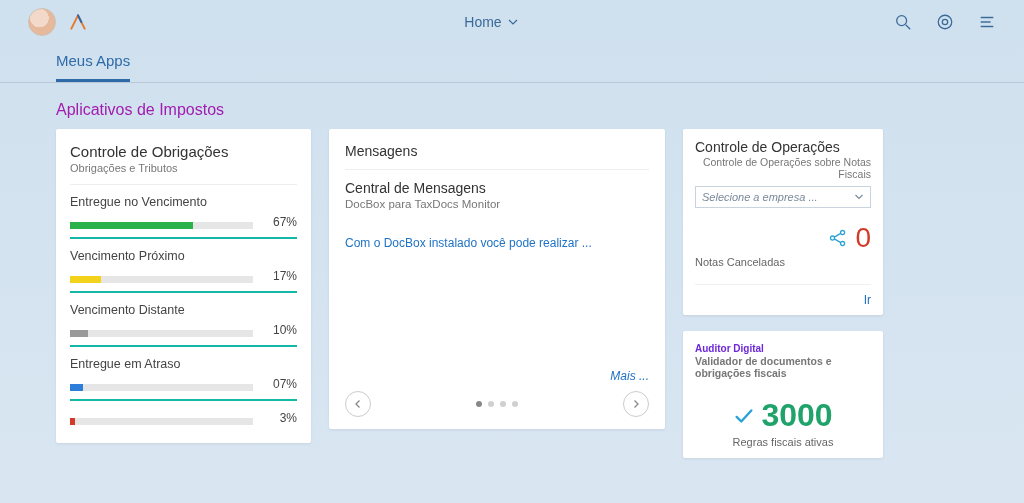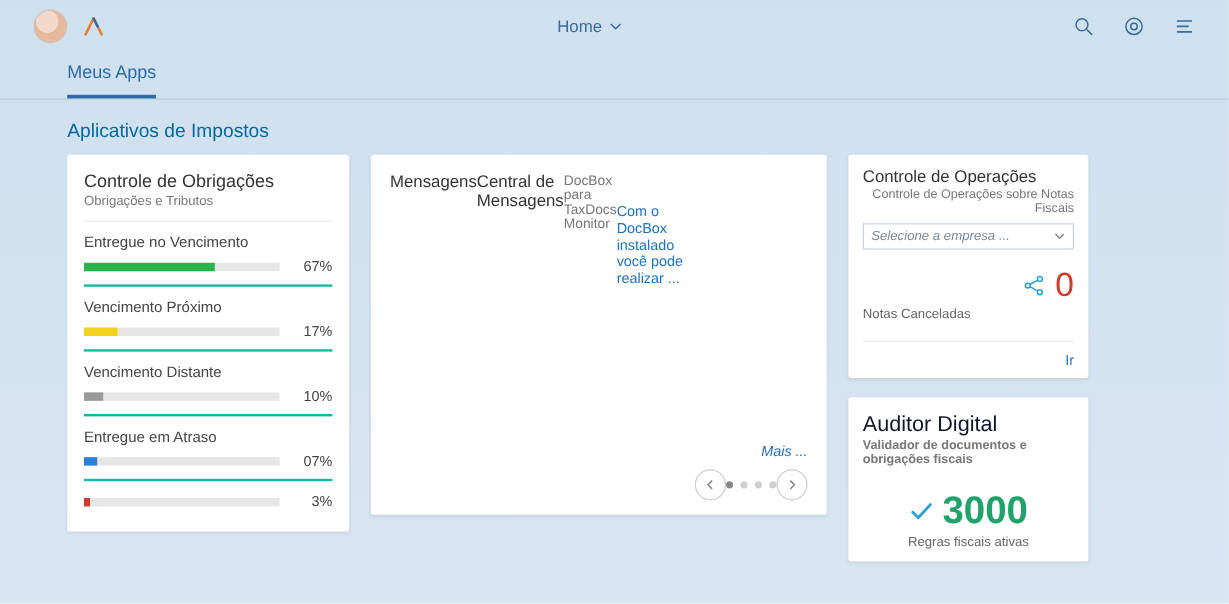--- a/index.html
+++ b/index.html
@@ -5,36 +5,36 @@
   * { box-sizing: border-box; margin: 0; padding: 0; font-family: "Segoe UI", Arial, sans-serif; }
   body { background: linear-gradient(180deg, #cfe0ee 0%, #d9e6f2 100%); width: 1024px; height: 503px; overflow: hidden; }
   .topbar { height: 44px; display: flex; align-items: center; padding: 0 28px; }
   .avatar { width: 28px; height: 28px; border-radius: 50%; background: radial-gradient(circle at 40% 35%, #f3d9c9 0 40%, #e6b89c 41% 100%); border: 1px solid #d0c0b0; margin-right: 12px; }
   .logo { width: 20px; height: 20px; }
   .topbar-center { flex: 1; display: flex; justify-content: center; align-items: center; gap: 6px; color: #3a6a99; font-size: 14px; }
   .topbar-right { display: flex; gap: 24px; color: #3a6a99; }
   .topbar-right .ticon { width: 18px; height: 18px; cursor: pointer; }
   .tabs { padding: 0 56px; border-bottom: 1px solid #b8c8d8; }
   .tab { display: inline-block; padding: 8px 0 10px 0; color: #2f6aa8; font-size: 15px; border-bottom: 3px solid #2f6aa8; }
-  .section-title { padding: 18px 56px 10px 56px; color: #0369a1; font-size: 16px; }
+  .section-title { padding: 18px 56px 10px 56px; color: #a21caf; font-size: 16px; }
   .cards { display: flex; gap: 18px; padding: 0 56px; align-items: flex-start; }
   .card { background: #fff; border-radius: 2px; box-shadow: 0 1px 3px rgba(0,0,0,0.08); }
   
-  .card-oblig { width: 235px; padding: 14px 14px 10px 14px; }
+  .card-oblig { width: 255px; padding: 14px 14px 10px 14px; }
   .card-oblig h3 { font-size: 15px; font-weight: 400; color: #333; }
   .card-oblig .sub { font-size: 11px; color: #777; margin-top: 2px; margin-bottom: 10px; }
   .metric { border-top: 2px solid #14b8a6; padding: 10px 0 8px 0; }
   .metric:first-of-type { border-top: 1px solid #eee; }
   .metric-label { font-size: 12.5px; color: #444; margin-bottom: 6px; }
-  .metric-row { display: flex; align-items: center; gap: 10px; }
+  .metric-row { display: flex; align-items: flex-end; gap: 10px; }
   .bar { flex: 1; height: 7px; background: #e6e6e6; position: relative; }
   .bar > span { position: absolute; left: 0; top: 0; bottom: 0; }
   .metric-pct { width: 34px; text-align: right; font-size: 12px; color: #444; }
   
-  .card-msg { width: 380px; padding: 14px 16px 12px 16px; position: relative; min-height: 300px; display:flex; flex-direction:row;}
+  .card-msg { width: 336px; padding: 14px 16px 12px 16px; position: relative; min-height: 300px; display:flex; flex-direction:column;}
   .card-msg h3 { font-size: 14px; font-weight: 400; color: #333; margin-bottom: 10px; }
   .msg-divider { border-top: 1px solid #eee; margin-bottom: 10px;}
   .msg-title { font-size: 14px; color: #333; }
   .msg-sub { font-size: 11.5px; color: #777; margin-top: 2px; }
   .msg-link { font-size: 12px; color: #1f72c4; margin-top: 26px; display: inline-block; cursor: pointer; }
   .msg-footer { margin-top: auto; font-style: italic; }
   .mais { text-align: right; font-size: 12px; color: #1f72c4; cursor: pointer; margin-bottom: 8px;}
   .pager { display: flex; align-items: center; justify-content: space-between; }
   .circle-btn { width: 26px; height: 26px; border: 1px solid #ccc; border-radius: 50%; display:flex; align-items:center; justify-content:center; cursor:pointer; color:#888;}
   .dots { display:flex; gap:6px; }
@@ -44,21 +44,21 @@
   .rightcol { display:flex; flex-direction:column; gap:16px; width: 200px;}
   .card-ops { padding: 10px 12px 8px 12px; }
   .card-ops h3 { font-size: 14px; font-weight:400; color:#333; }
   .card-ops .sub { font-size: 10.5px; color:#777; margin-top:1px;text-align:right; }
   .select { margin-top:6px; border:1px solid #c9d4de; height:22px; display:flex; align-items:center; justify-content:space-between; padding:0 6px; font-size:11px; color:#7a8a99; font-style: italic; cursor:pointer;}
   .ops-mid { display:flex; align-items:center; justify-content:flex-end; gap:6px; margin-top:14px;}
   .ops-num { font-size:28px; color:#d23b2a; font-weight:300;}
   .ops-label { text-align:left; font-size:11px; color:#666; margin-top:2px;}
   .ir { text-align:right; font-size:12px; color:#1f72c4; margin-top:16px; cursor:pointer; border-top: 1px solid #f0f0f0; padding-top: 8px;}
   .card-aud { padding: 12px 12px 10px 12px; text-align:left;}
-  .card-aud h3 { font-size:18px; font-weight:400; color:#0f172a;}
+  .card-aud h3 { font-size:10px; font-weight:700; color:#6d28d9;}
   .card-aud .sub { font-size:10.5px; color:#777; margin-top:1px;font-weight:bold;}
   .aud-num-row { display:flex; align-items:center; justify-content:center; gap:6px; margin-top:18px;}
   .aud-num { font-size:32px; color:#1fa36a; font-weight:700;}
   .aud-label { text-align:center; font-size:11px; color:#666; margin-top:2px;}
   .chev { width:10px; height:10px; }
 </style>
 </head>
 <body>
 
 <div class="topbar">

